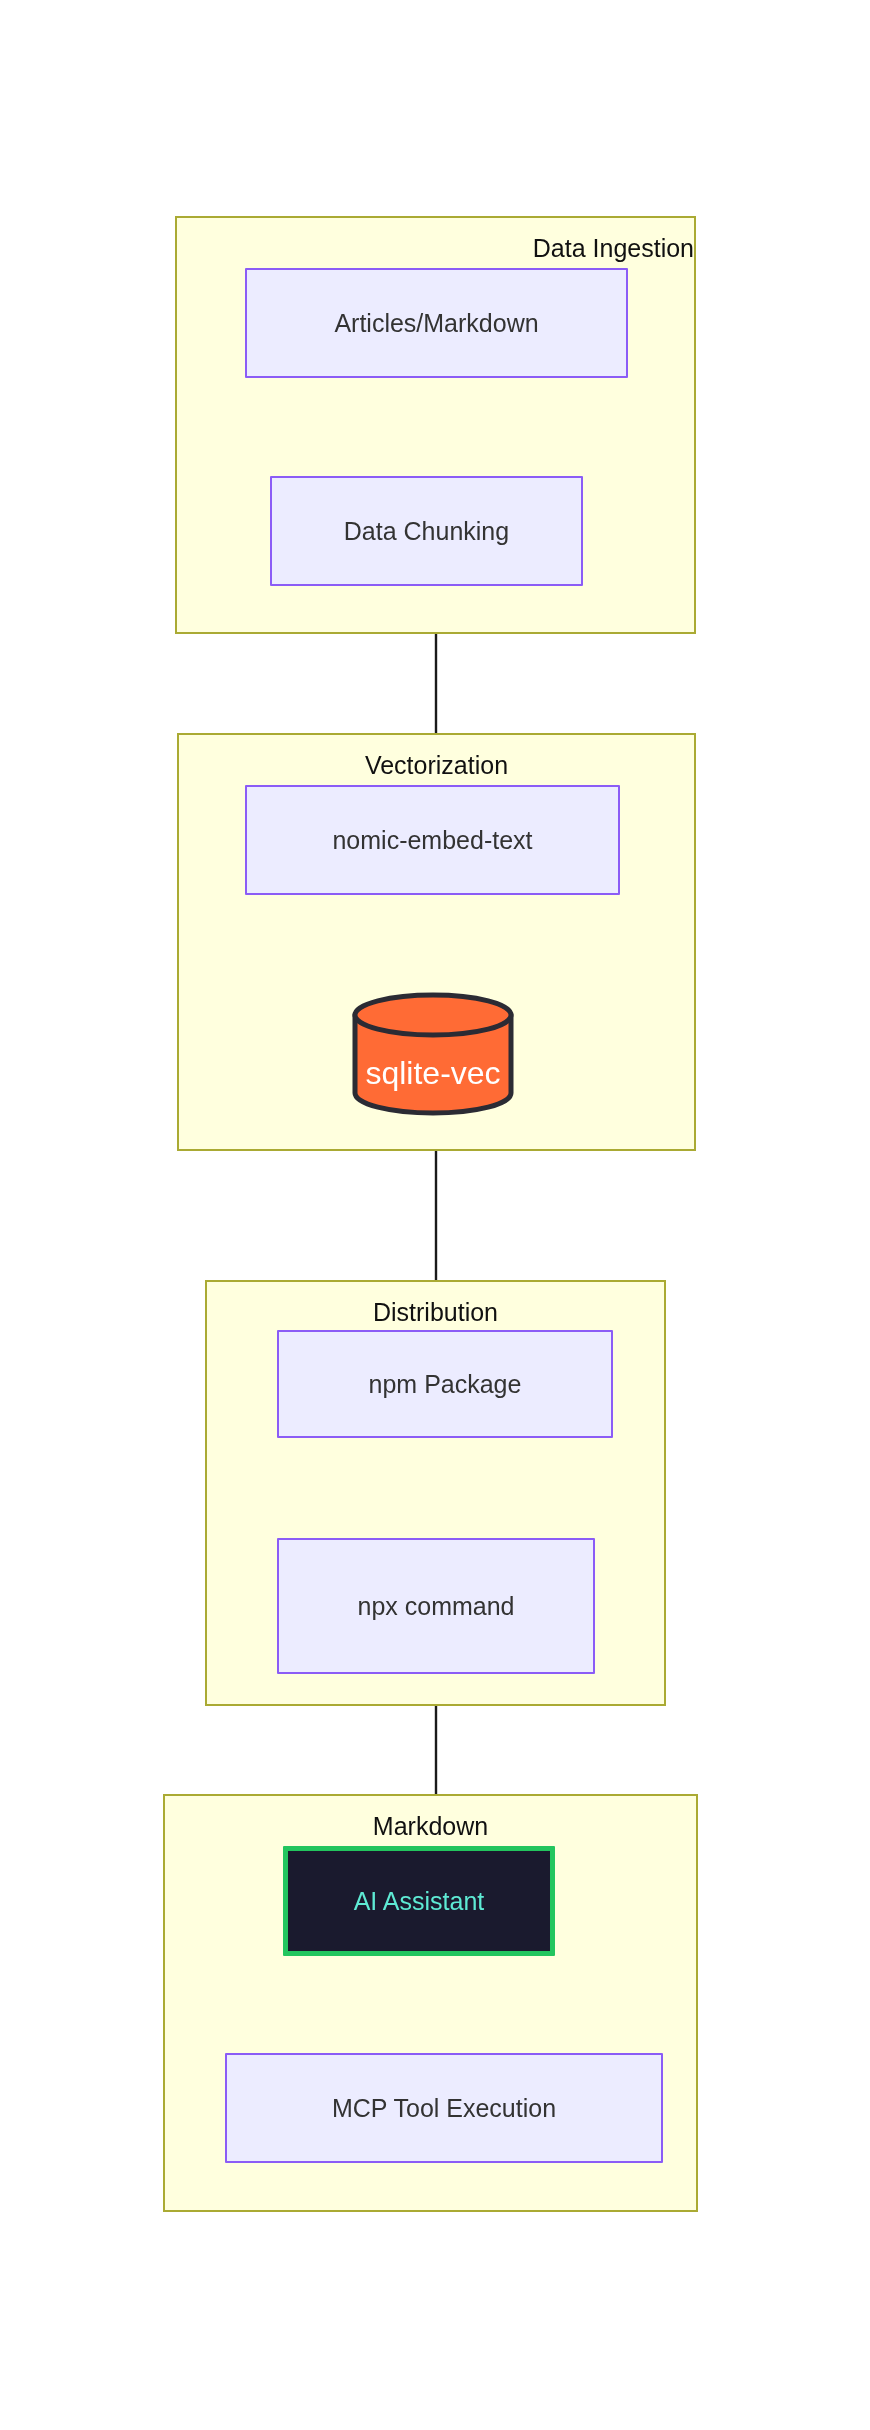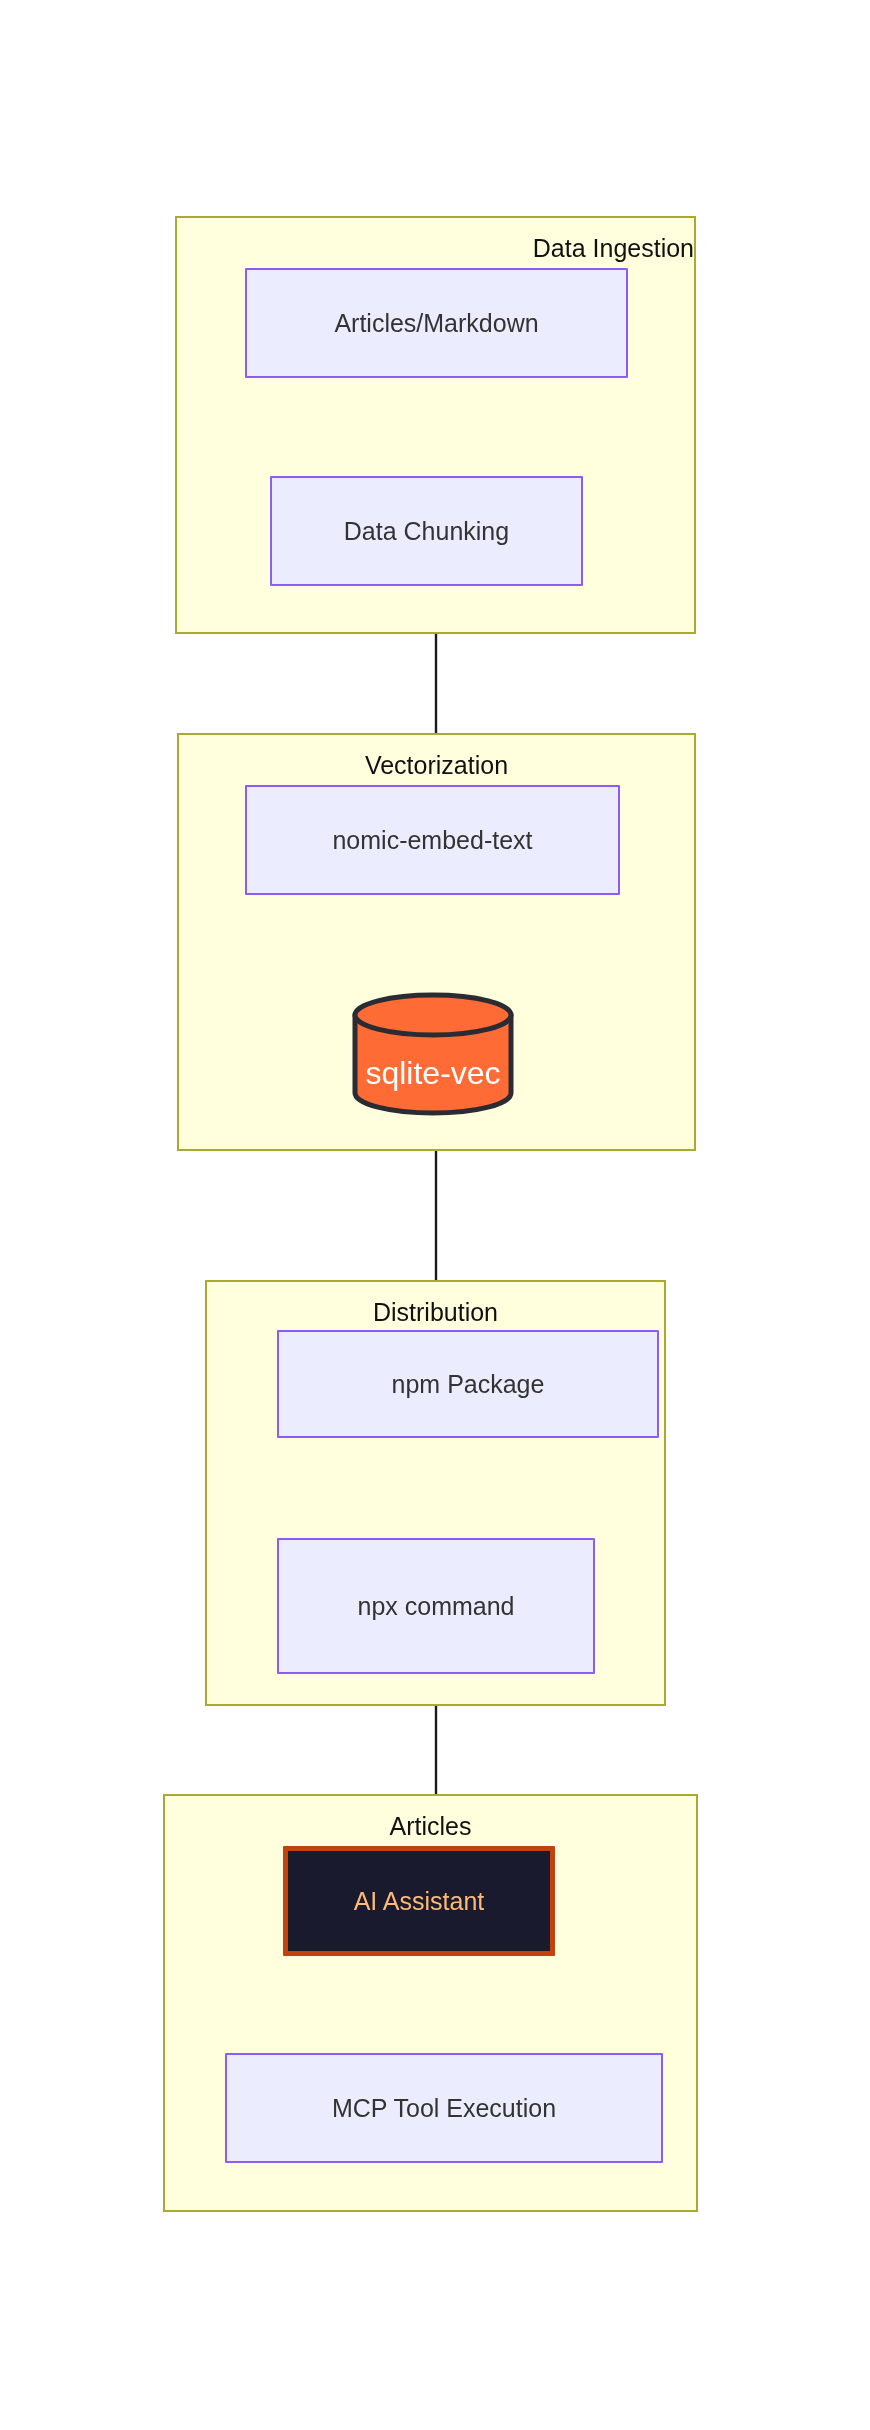--- a/index.html
+++ b/index.html
@@ -42,22 +42,22 @@
     display: flex;
     align-items: center;
     justify-content: center;
     font-size: 25px;
     color: #333333;
     text-align: center;
     border-radius: 1px;
   }
   .node.highlight {
     background: #1a1a2e;
-    border: 5px solid #c2410c;
-    color: #fdba74;
+    border: 5px solid #22c55e;
+    color: #5eead4;
   }
   .cylinder {
     position: absolute;
     box-sizing: border-box;
   }
   .cylinder svg {
     position: absolute;
     left: 0;
     top: 0;
     overflow: visible;
@@ -156,30 +156,30 @@
       <path d="M3,22 L3,100 A78,20 0 0 0 159,100 L159,22 Z" fill="#ff6b35" stroke="#2b2b34" stroke-width="5" stroke-linejoin="round"></path>
       <ellipse cx="81" cy="22" rx="78" ry="20" fill="#ff6b35" stroke="#2b2b34" stroke-width="5"></ellipse>
     </svg>
     <div class="cylinder-label" style="top:62px;">sqlite-vec</div>
   </div>
 
   <div class="subgraph" style="left:205px; top:1280px; width:461px; height:426px;">
     <div class="subgraph-title" style="top:18px;">Distribution</div>
   </div>
 
-  <div class="node" style="left:277px; top:1330px; width:382px; height:108px;">
+  <div class="node" style="left:277px; top:1330px; width:336px; height:108px;">
     <span>npm Package</span>
   </div>
 
   <div class="node" style="left:277px; top:1538px; width:318px; height:136px;">
     <span>npx command</span>
   </div>
 
   <div class="subgraph" style="left:163px; top:1794px; width:535px; height:418px;">
-    <div class="subgraph-title" style="top:18px;">Articles</div>
+    <div class="subgraph-title" style="top:18px;">Markdown</div>
   </div>
 
   <div class="node highlight" style="left:283px; top:1846px; width:272px; height:110px;">
     <span>AI Assistant</span>
   </div>
 
   <div class="node" style="left:225px; top:2053px; width:438px; height:110px;">
     <span>MCP Tool Execution</span>
   </div>
 

